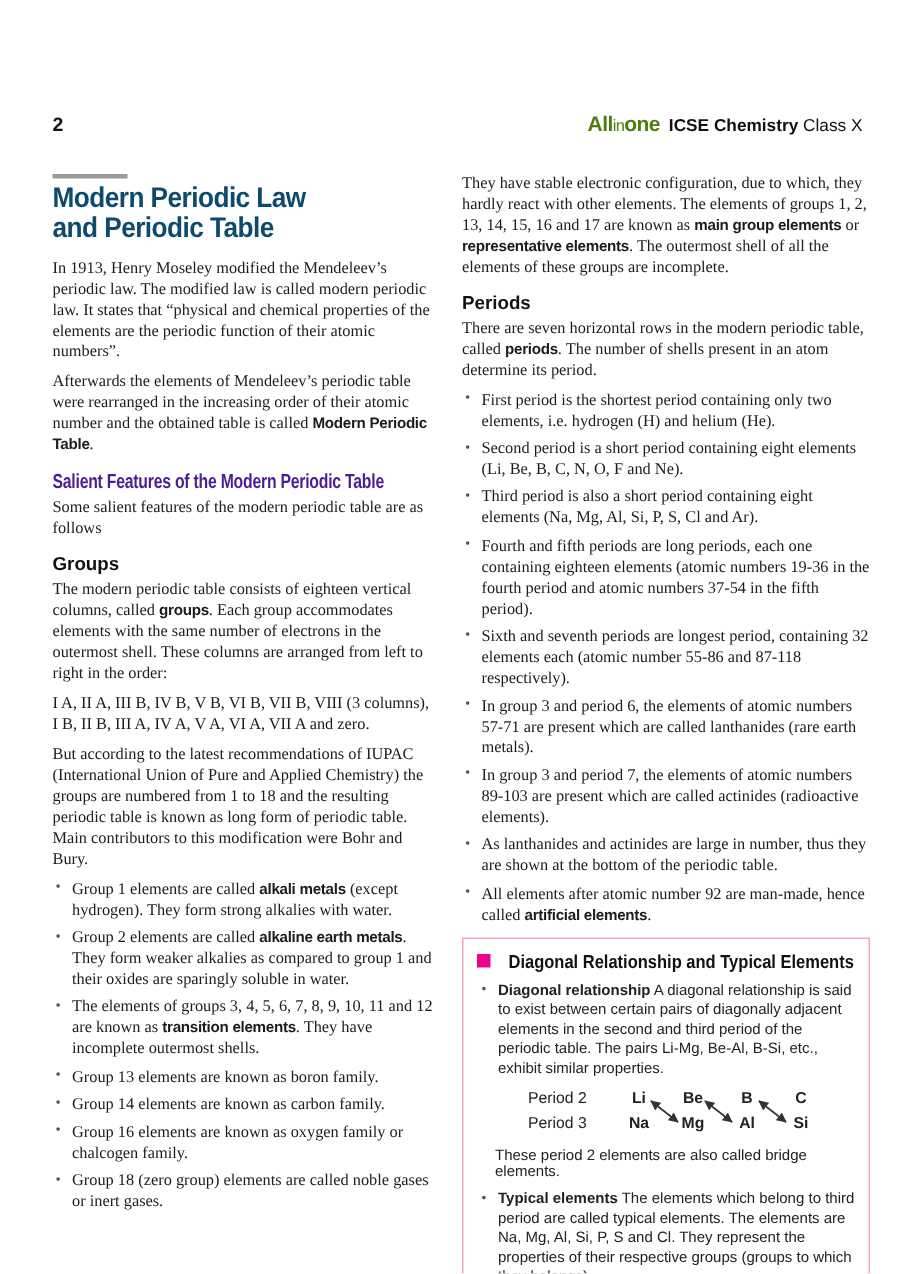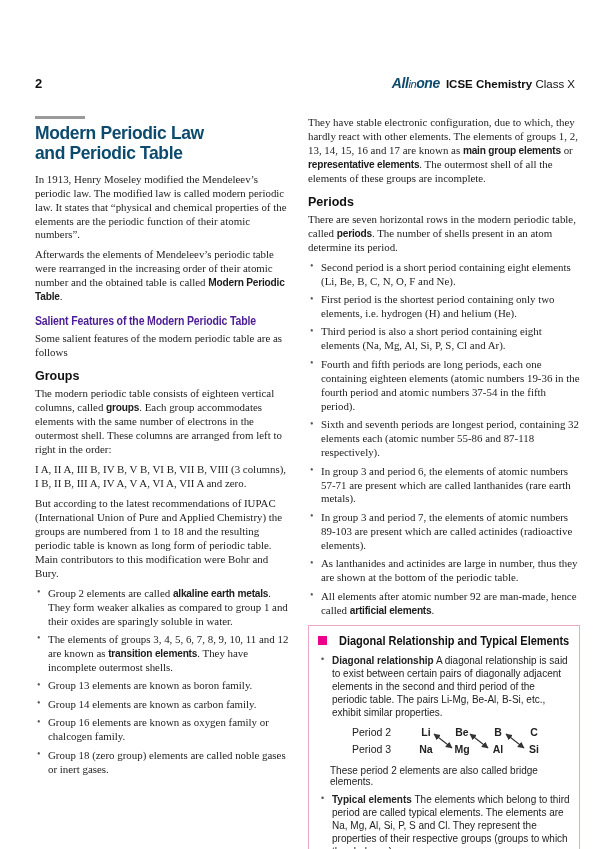--- a/index.html
+++ b/index.html
@@ -3,21 +3,21 @@
 <meta charset="utf-8">
 <style>
   html,body{margin:0;padding:0;background:#ffffff;}
   .page{position:relative;width:600px;height:849px;background:#ffffff;overflow:hidden;
         font-family:"Liberation Serif",serif;color:#1c1c1c;}
   
   .hdr{position:absolute;top:74px;left:35px;right:25px;display:flex;
        justify-content:space-between;align-items:baseline;}
   .pgnum{font-family:"Liberation Sans",sans-serif;font-weight:bold;font-size:13px;color:#111;}
   .brand{display:flex;align-items:baseline;gap:6px;font-family:"Liberation Sans",sans-serif;}
-  .logo{color:#0c4a6e;font-style:italic;letter-spacing:-0.4px;}
+  .logo{color:#4d7c0f;letter-spacing:-0.4px;}
   .logo .l1,.logo .l3{font-weight:bold;font-size:14px;}
   .logo .l2{font-size:11px;font-weight:normal;}
   .booktitle{font-size:11.5px;color:#111;}
   .booktitle .bt-b{font-weight:bold;}
   
   .cols{position:absolute;top:116px;left:35px;display:flex;gap:19px;}
   .col-l{width:254px;}
   .col-r{width:272px;}
   .rule{width:50px;height:3px;background:#9a9a9a;margin-bottom:4px;}
   h1.pink{font-family:"Liberation Sans",sans-serif;font-weight:bold;color:#0c4a6e;
@@ -73,36 +73,37 @@
       <h1 class="pink"><span class="cond">Modern Periodic Law</span><br><span class="cond">and Periodic Table</span></h1>
       <p class="body"><span>In 1913, Henry Moseley modified the Mendeleev’s periodic law. The modified law is called modern periodic law. It states that “physical and chemical properties of the elements are the periodic function of their atomic numbers”.</span></p>
       <p class="body"><span>Afterwards the elements of Mendeleev’s periodic table were rearranged in the increasing order of their atomic number and the obtained table is called </span><span class="b">Modern Periodic Table</span><span>.</span></p>
       <h2 class="sal"><span class="cond">Salient Features of the Modern Periodic Table</span></h2>
       <p class="body">Some salient features of the modern periodic table are as follows</p>
       <h3 class="sub">Groups</h3>
       <p class="body"><span>The modern periodic table consists of eighteen vertical columns, called </span><span class="b">groups</span><span>. Each group accommodates elements with the same number of electrons in the outermost shell. These columns are arranged from left to right in the order:</span></p>
       <p class="body"><span>I A, II A, III B, IV B, V B, VI B, VII B, VIII (3 columns), I B, II B, III A, IV A, V A, VI A, VII A and zero.</span></p>
       <p class="body"><span>But according to the latest recommendations of IUPAC (International Union of Pure and Applied Chemistry) the groups are numbered from 1 to 18 and the resulting periodic table is known as long form of periodic table. Main contributors to this modification were Bohr and Bury.</span></p>
       <ul class="dots">
+        <li><span>Group 1 elements are called </span><span class="b">alkali metals</span><span> (except hydrogen). They form strong alkalies with water.</span></li>
         <li><span>Group 2 elements are called </span><span class="b">alkaline earth metals</span><span>. They form weaker alkalies as compared to group 1 and their oxides are sparingly soluble in water.</span></li>
         <li><span>The elements of groups 3, 4, 5, 6, 7, 8, 9, 10, 11 and 12 are known as </span><span class="b">transition elements</span><span>. They have incomplete outermost shells.</span></li>
         <li><span>Group 13 elements are known as boron family.</span></li>
         <li><span>Group 14 elements are known as carbon family.</span></li>
         <li><span>Group 16 elements are known as oxygen family or chalcogen family.</span></li>
         <li><span>Group 18 (zero group) elements are called noble gases or inert gases.</span></li>
       </ul>
     </div>
 
     <div class="col-r">
       <p class="body"><span>They have stable electronic configuration, due to which, they hardly react with other elements. The elements of groups 1, 2, 13, 14, 15, 16 and 17 are known as </span><span class="b">main group elements</span><span> or </span><span class="b">representative elements</span><span>. The outermost shell of all the elements of these groups are incomplete.</span></p>
       <h3 class="sub">Periods</h3>
       <p class="body"><span>There are seven horizontal rows in the modern periodic table, called </span><span class="b">periods</span><span>. The number of shells present in an atom determine its period.</span></p>
       <ul class="dots">
+        <li><span>First period is the shortest period containing only two elements, i.e. hydrogen (H) and helium (He).</span></li>
         <li><span>Second period is a short period containing eight elements (Li, Be, B, C, N, O, F and Ne).</span></li>
-        <li><span>First period is the shortest period containing only two elements, i.e. hydrogen (H) and helium (He).</span></li>
         <li><span>Third period is also a short period containing eight elements (Na, Mg, Al, Si, P, S, Cl and Ar).</span></li>
         <li><span>Fourth and fifth periods are long periods, each one containing eighteen elements (atomic numbers 19-36 in the fourth period and atomic numbers 37-54 in the fifth period).</span></li>
         <li><span>Sixth and seventh periods are longest period, containing 32 elements each (atomic number 55-86 and 87-118 respectively).</span></li>
         <li><span>In group 3 and period 6, the elements of atomic numbers 57-71 are present which are called lanthanides (rare earth metals).</span></li>
         <li><span>In group 3 and period 7, the elements of atomic numbers 89-103 are present which are called actinides (radioactive elements).</span></li>
         <li><span>As lanthanides and actinides are large in number, thus they are shown at the bottom of the periodic table.</span></li>
         <li><span>All elements after atomic number 92 are man-made, hence called </span><span class="b">artificial elements</span><span>.</span></li>
       </ul>
 
       <div class="infobox">

